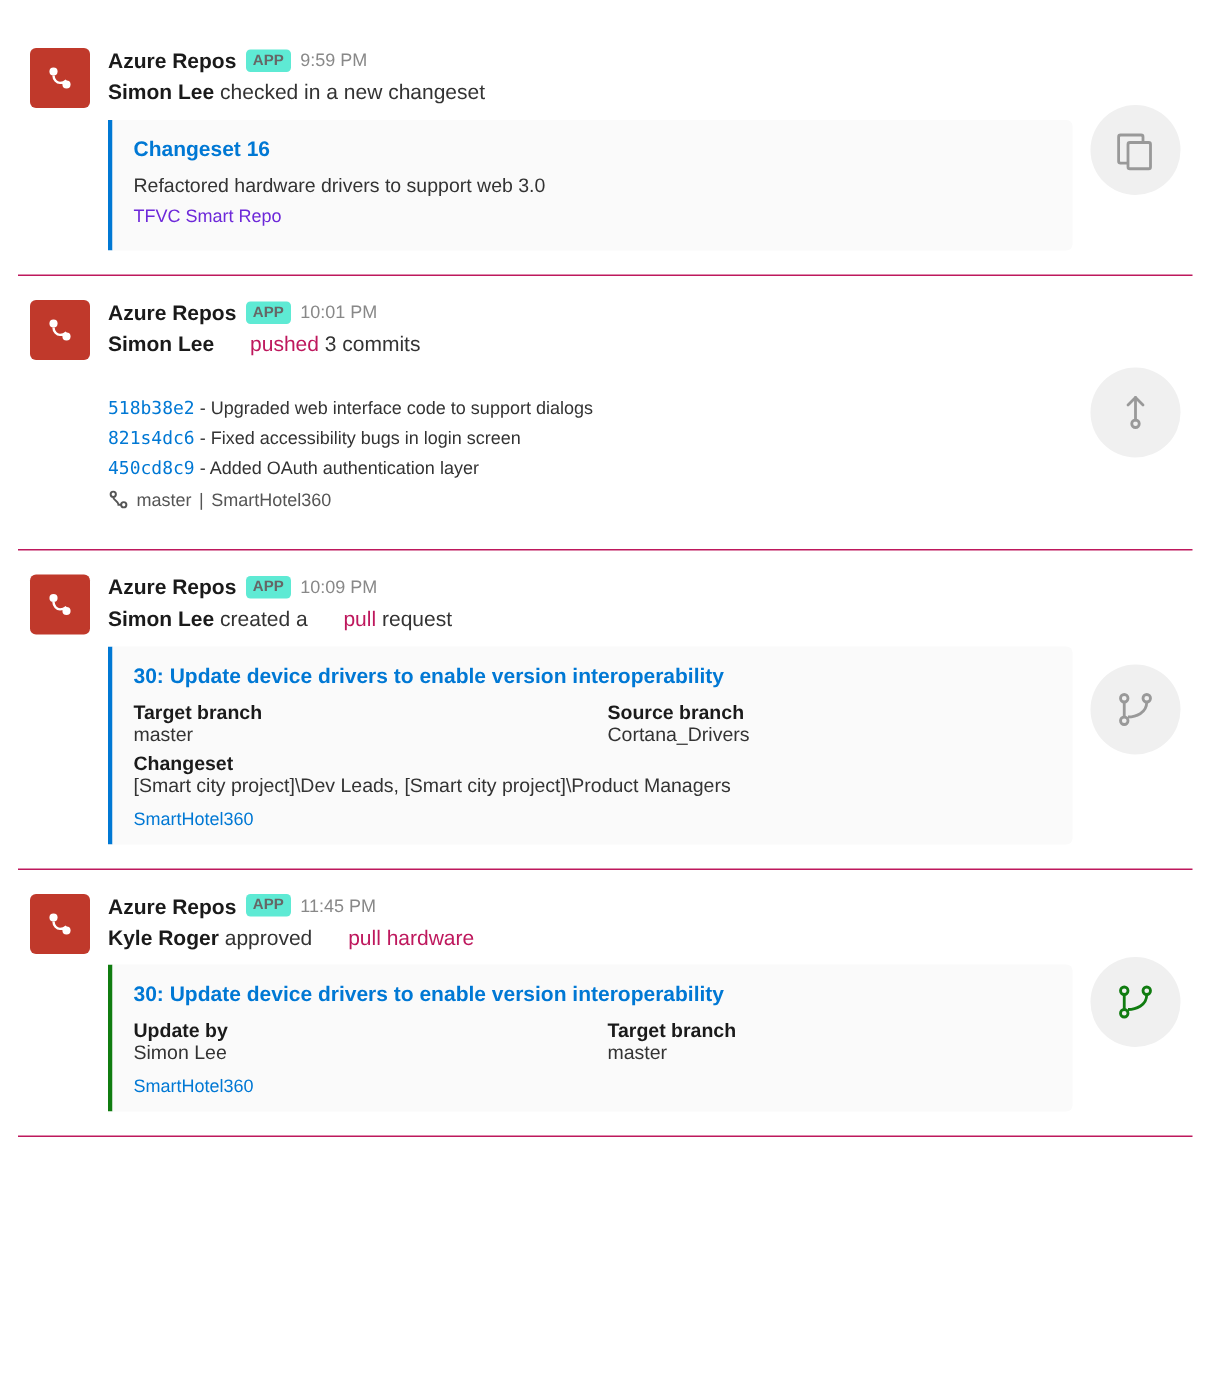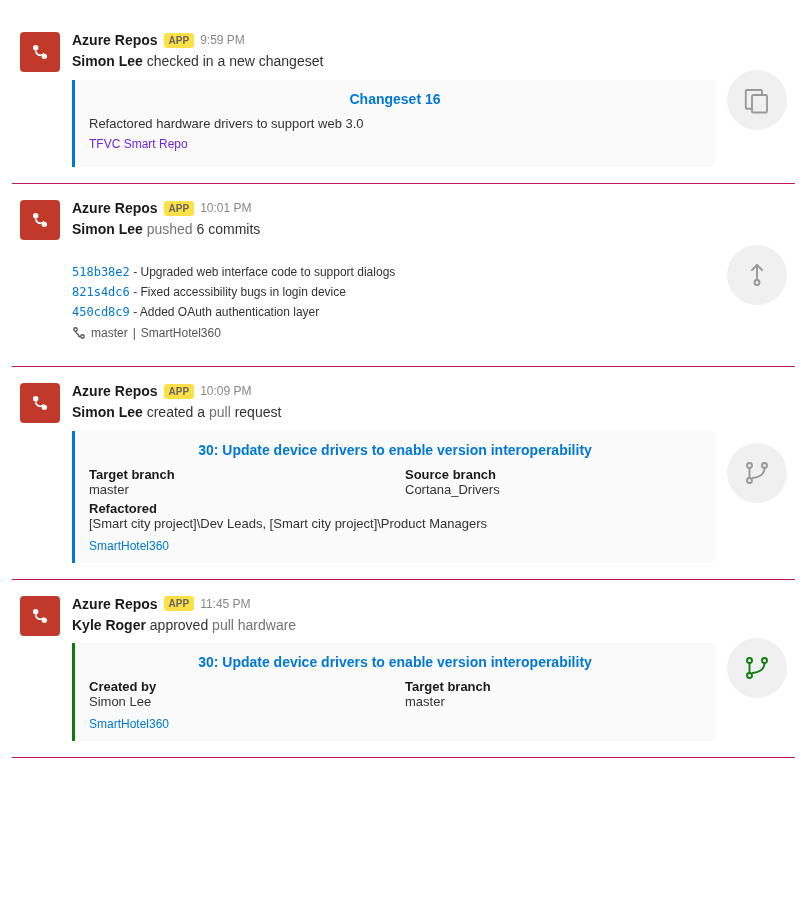--- a/index.html
+++ b/index.html
@@ -49,21 +49,21 @@
       gap: 6px;
       margin-bottom: 4px;
       flex-wrap: wrap;
     }
     .app-name {
       font-weight: 700;
       color: #1a1a1a;
       font-size: 14px;
     }
     .app-badge {
-      background: #fde047;
+      background: #5eead4;
       color: #666;
       font-size: 10px;
       font-weight: 600;
       padding: 2px 5px;
       border-radius: 3px;
       text-transform: uppercase;
     }
     .timestamp {
       color: #888;
       font-size: 12px;
@@ -72,38 +72,38 @@
       color: #333;
       font-size: 14px;
       margin-bottom: 8px;
       line-height: 1.4;
     }
     .message-text .user {
       font-weight: 600;
       color: #1a1a1a;
     }
     .message-text .action-link {
-      color: #737373;
+      color: #be185d;
+      margin-left: 20px;
     }
     .card {
       border-left: 3px solid;
       padding: 10px 14px;
       background: #fafafa;
       border-radius: 0 4px 4px 0;
       margin-top: 6px;
     }
     .card.blue-border { border-color: #0078d4; }
     .card.green-border { border-color: #107c10; }
     .card-title {
       color: #0078d4;
       font-weight: 600;
       font-size: 14px;
       margin-bottom: 6px;
       line-height: 1.4;
-      text-align: center;
     }
     .card-text {
       color: #333;
       font-size: 13px;
       margin-bottom: 4px;
       line-height: 1.4;
     }
     .card-subtitle {
       color: #6d28d9;
       font-size: 12px;
@@ -224,31 +224,31 @@
     </div>
     <div class="content-area">
       <div class="message-header">
         <span class="app-name">Azure Repos</span>
         <span class="app-badge">APP</span>
         <span class="timestamp">10:01 PM</span>
       </div>
       <div class="message-text">
         <span class="user">Simon Lee</span>
         <span> </span><span class="action-link">pushed</span>
-        <span> </span><span>6 commits</span>
+        <span> </span><span>3 commits</span>
       </div>
       <div class="card" style="border-left: none; padding-left: 0; background: transparent;">
         <div class="commit-list">
           <div class="commit-item">
             <span class="commit-hash">518b38e2</span>
             <span>- Upgraded web interface code to support dialogs</span>
           </div>
           <div class="commit-item">
             <span class="commit-hash">821s4dc6</span>
-            <span>- Fixed accessibility bugs in login device</span>
+            <span>- Fixed accessibility bugs in login screen</span>
           </div>
           <div class="commit-item">
             <span class="commit-hash">450cd8c9</span>
             <span>- Added OAuth authentication layer</span>
           </div>
         </div>
         <div class="branch-info">
           <svg width="14" height="14" viewBox="0 0 16 16" fill="none" stroke="#555" stroke-width="1.5">
             <circle cx="4" cy="4" r="2"></circle>
             <circle cx="12" cy="12" r="2"></circle>
@@ -294,21 +294,21 @@
         <div class="pull-fields">
           <div>
             <div class="pull-field-label">Target branch</div>
             <div class="pull-field-value">master</div>
           </div>
           <div>
             <div class="pull-field-label">Source branch</div>
             <div class="pull-field-value">Cortana_Drivers</div>
           </div>
           <div class="reviewers-row">
-            <div class="pull-field-label">Refactored</div>
+            <div class="pull-field-label">Changeset</div>
             <div class="pull-field-value">[Smart city project]\Dev Leads, [Smart city project]\Product Managers</div>
           </div>
         </div>
         <div class="repo-tag">SmartHotel360</div>
       </div>
     </div>
     <div class="icon-circle">
       <svg viewBox="0 0 24 24">
         <circle cx="6" cy="6" r="2"></circle>
         <circle cx="18" cy="6" r="2"></circle>
@@ -335,21 +335,21 @@
       </div>
       <div class="message-text">
         <span class="user">Kyle Roger</span>
         <span> </span><span>approved</span>
         <span> </span><span class="action-link">pull hardware</span>
       </div>
       <div class="card green-border">
         <div class="card-title">30: Update device drivers to enable version interoperability</div>
         <div class="pull-fields">
           <div>
-            <div class="pull-field-label">Created by</div>
+            <div class="pull-field-label">Update by</div>
             <div class="pull-field-value">Simon Lee</div>
           </div>
           <div>
             <div class="pull-field-label">Target branch</div>
             <div class="pull-field-value">master</div>
           </div>
         </div>
         <div class="repo-tag">SmartHotel360</div>
       </div>
     </div>

